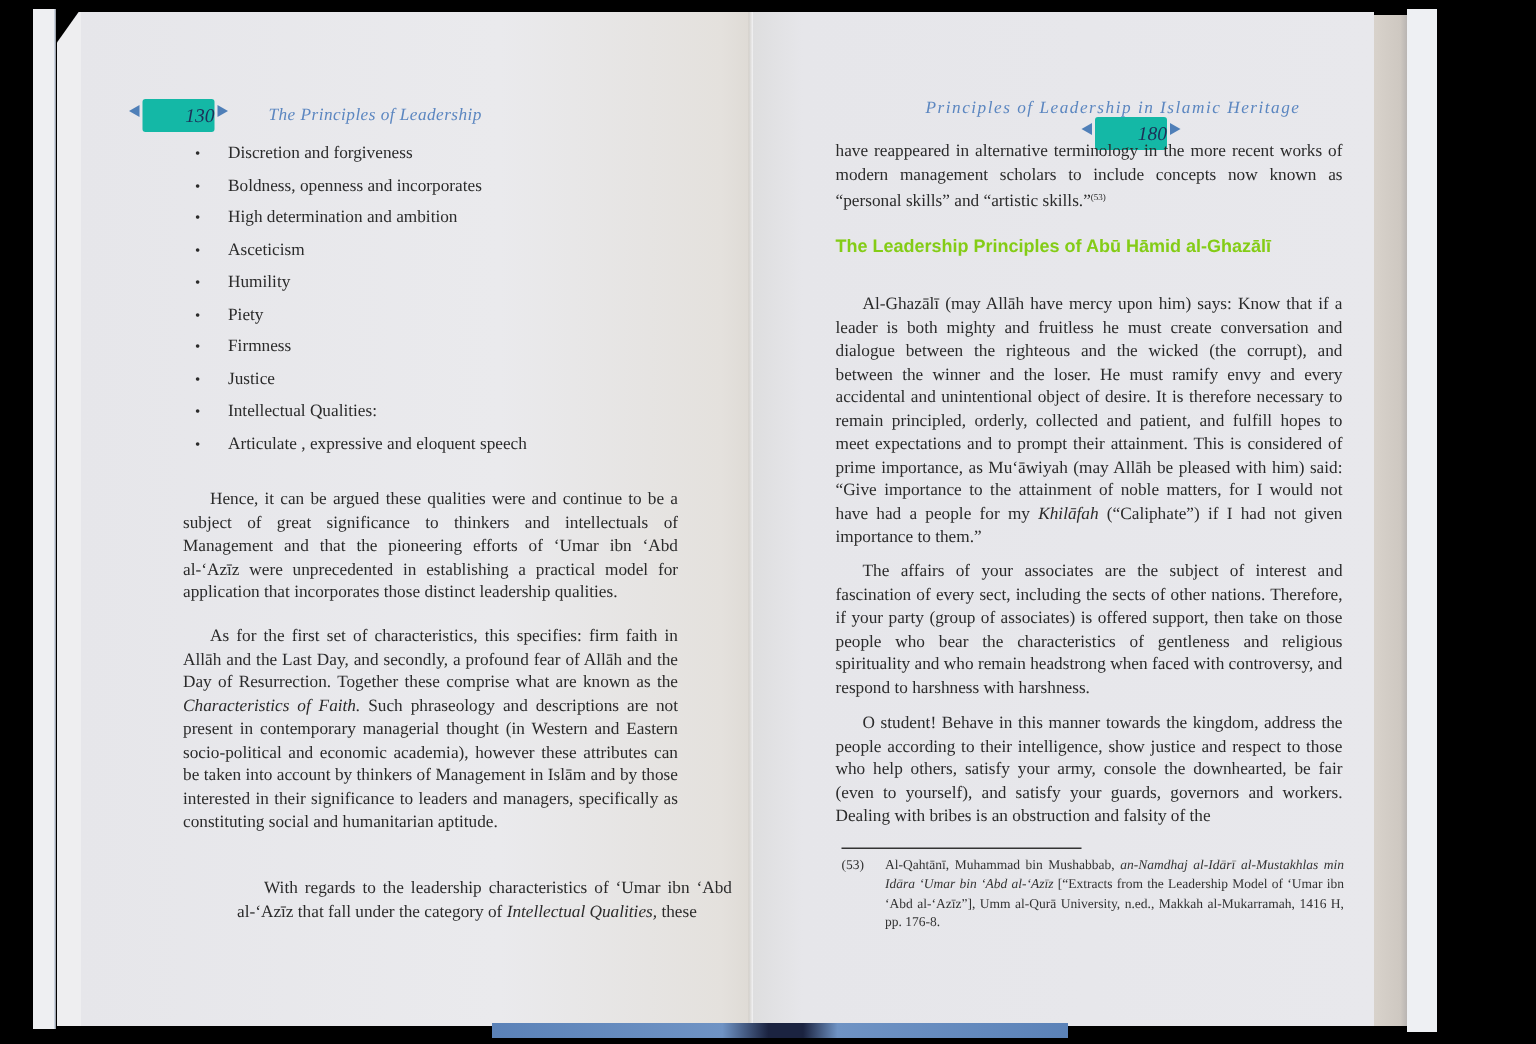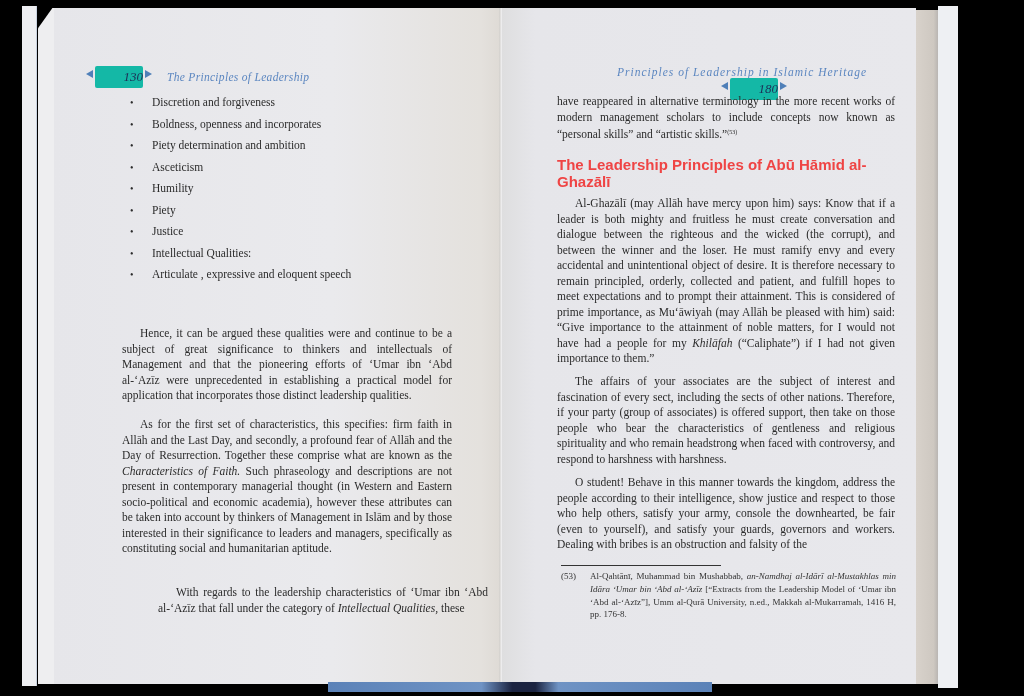--- a/index.html
+++ b/index.html
@@ -53,21 +53,21 @@
   .pg-scroll::before, .pg-scroll::after {
     content:""; position:absolute; top:4px; width:0; height:0;
     border-top:4px solid transparent; border-bottom:4px solid transparent;
   }
   .pg-scroll::before { left:-9px; border-right:7px solid #4f7fb8; }
   .pg-scroll::after { right:-9px; border-left:7px solid #4f7fb8; }
   .head-title {
     font-style:italic; font-size:11.5px; color:#5b86c0; letter-spacing:0.3px;
   }
   .head-left { left:95px; }
-  .head-left .head-title { margin-left:24px; }
+  .head-left .head-title { margin-left:36px; }
   .head-right { left:617px;flex-direction:column; }
   .head-right .head-title { margin-right:24px; letter-spacing:1px; }
 
   .bullets { position:absolute; left:130px; top:92px; width:340px; margin:0; padding:0; list-style:none; }
   .bullets li {
     font-size:11.5px; line-height:21.5px; height:21.5px; position:relative; padding-left:22px;font-family:Liberation Serif, serif;
   }
   .bullets li::before {
     content:"•"; position:absolute; left:0; top:0; font-size:10px;
   }
@@ -75,21 +75,21 @@
   .para {
     position:absolute; font-size:11.5px; line-height:15.5px; text-align:justify;
     margin:0; text-indent:18px;
   }
   .para.noindent { text-indent:0; }
   .left-col { left:122px; width:330px; }
   .right-col { left:557px; width:338px; }
   .heading {
     position:absolute; left:557px; top:156px; width:338px;
     font-family:"Liberation Sans", "DejaVu Sans", sans-serif;
-    font-weight:bold; font-size:15px; line-height:17px; color:#ef4444;
+    font-weight:bold; font-size:12px; line-height:17px; color:#84cc16;
   }
   .fn-rule { position:absolute; left:561px; top:565px; width:160px; height:1px; background:#333; }
   .footnote {
     position:absolute; left:561px; top:570px; width:335px;
     font-size:9px; line-height:12.8px; color:#333;
     display:flex;
   }
   .fn-num { width:29px; flex:none; }
   .fn-text { text-align:justify; }
   i { font-style:italic; }
@@ -117,24 +117,25 @@
   <div class="running-head head-right">
     <span class="head-title">Principles of Leadership in Islamic Heritage</span>
     <div class="pg-scroll">
       <span>180</span>
     </div>
   </div>
 
   <ul class="bullets">
     <li>Discretion and forgiveness</li>
     <li>Boldness, openness and incorporates</li>
-    <li>Piety determination and ambition</li>
+    <li>High determination and ambition</li>
     <li>Asceticism</li>
     <li>Humility</li>
     <li>Piety</li>
+    <li>Firmness</li>
     <li>Justice</li>
     <li>Intellectual Qualities:</li>
     <li>Articulate , expressive and eloquent speech</li>
   </ul>
 
   <p class="para left-col" style="top:326px;">Hence, it can be argued these qualities were and continue to be a subject of great significance to thinkers and intellectuals of Management and that the pioneering efforts of ‘Umar ibn ‘Abd al-‘Azīz were unprecedented in establishing a practical model for application that incorporates those distinct leadership qualities.</p>
   <p class="para left-col" style="top:417px;"><span>As for the first set of characteristics, this specifies:  firm faith in Allāh and the Last Day, and secondly, a profound fear of Allāh and the Day of Resurrection.  Together these comprise what are known as the </span><i>Characteristics of Faith.</i><span>  Such phraseology and descriptions are not present in contemporary managerial thought (in Western and Eastern socio-political and economic academia), however these attributes can be taken into account by thinkers of Management in Islām and by those interested in their significance to leaders and managers, specifically as constituting social and humanitarian aptitude.</span></p>
   <p class="para left-col" style="top:585px;margin-left:36px;"><span>With regards to the leadership characteristics of ‘Umar ibn ‘Abd al-‘Azīz that fall under the category of </span><i>Intellectual Qualities,</i><span> these</span></p>
 
   <p class="para right-col noindent" style="top:94px;"><span>have reappeared in alternative terminology in the more recent works of modern management scholars to include concepts now known as “personal skills” and “artistic skills.”</span><sup>(53)</sup></p>

